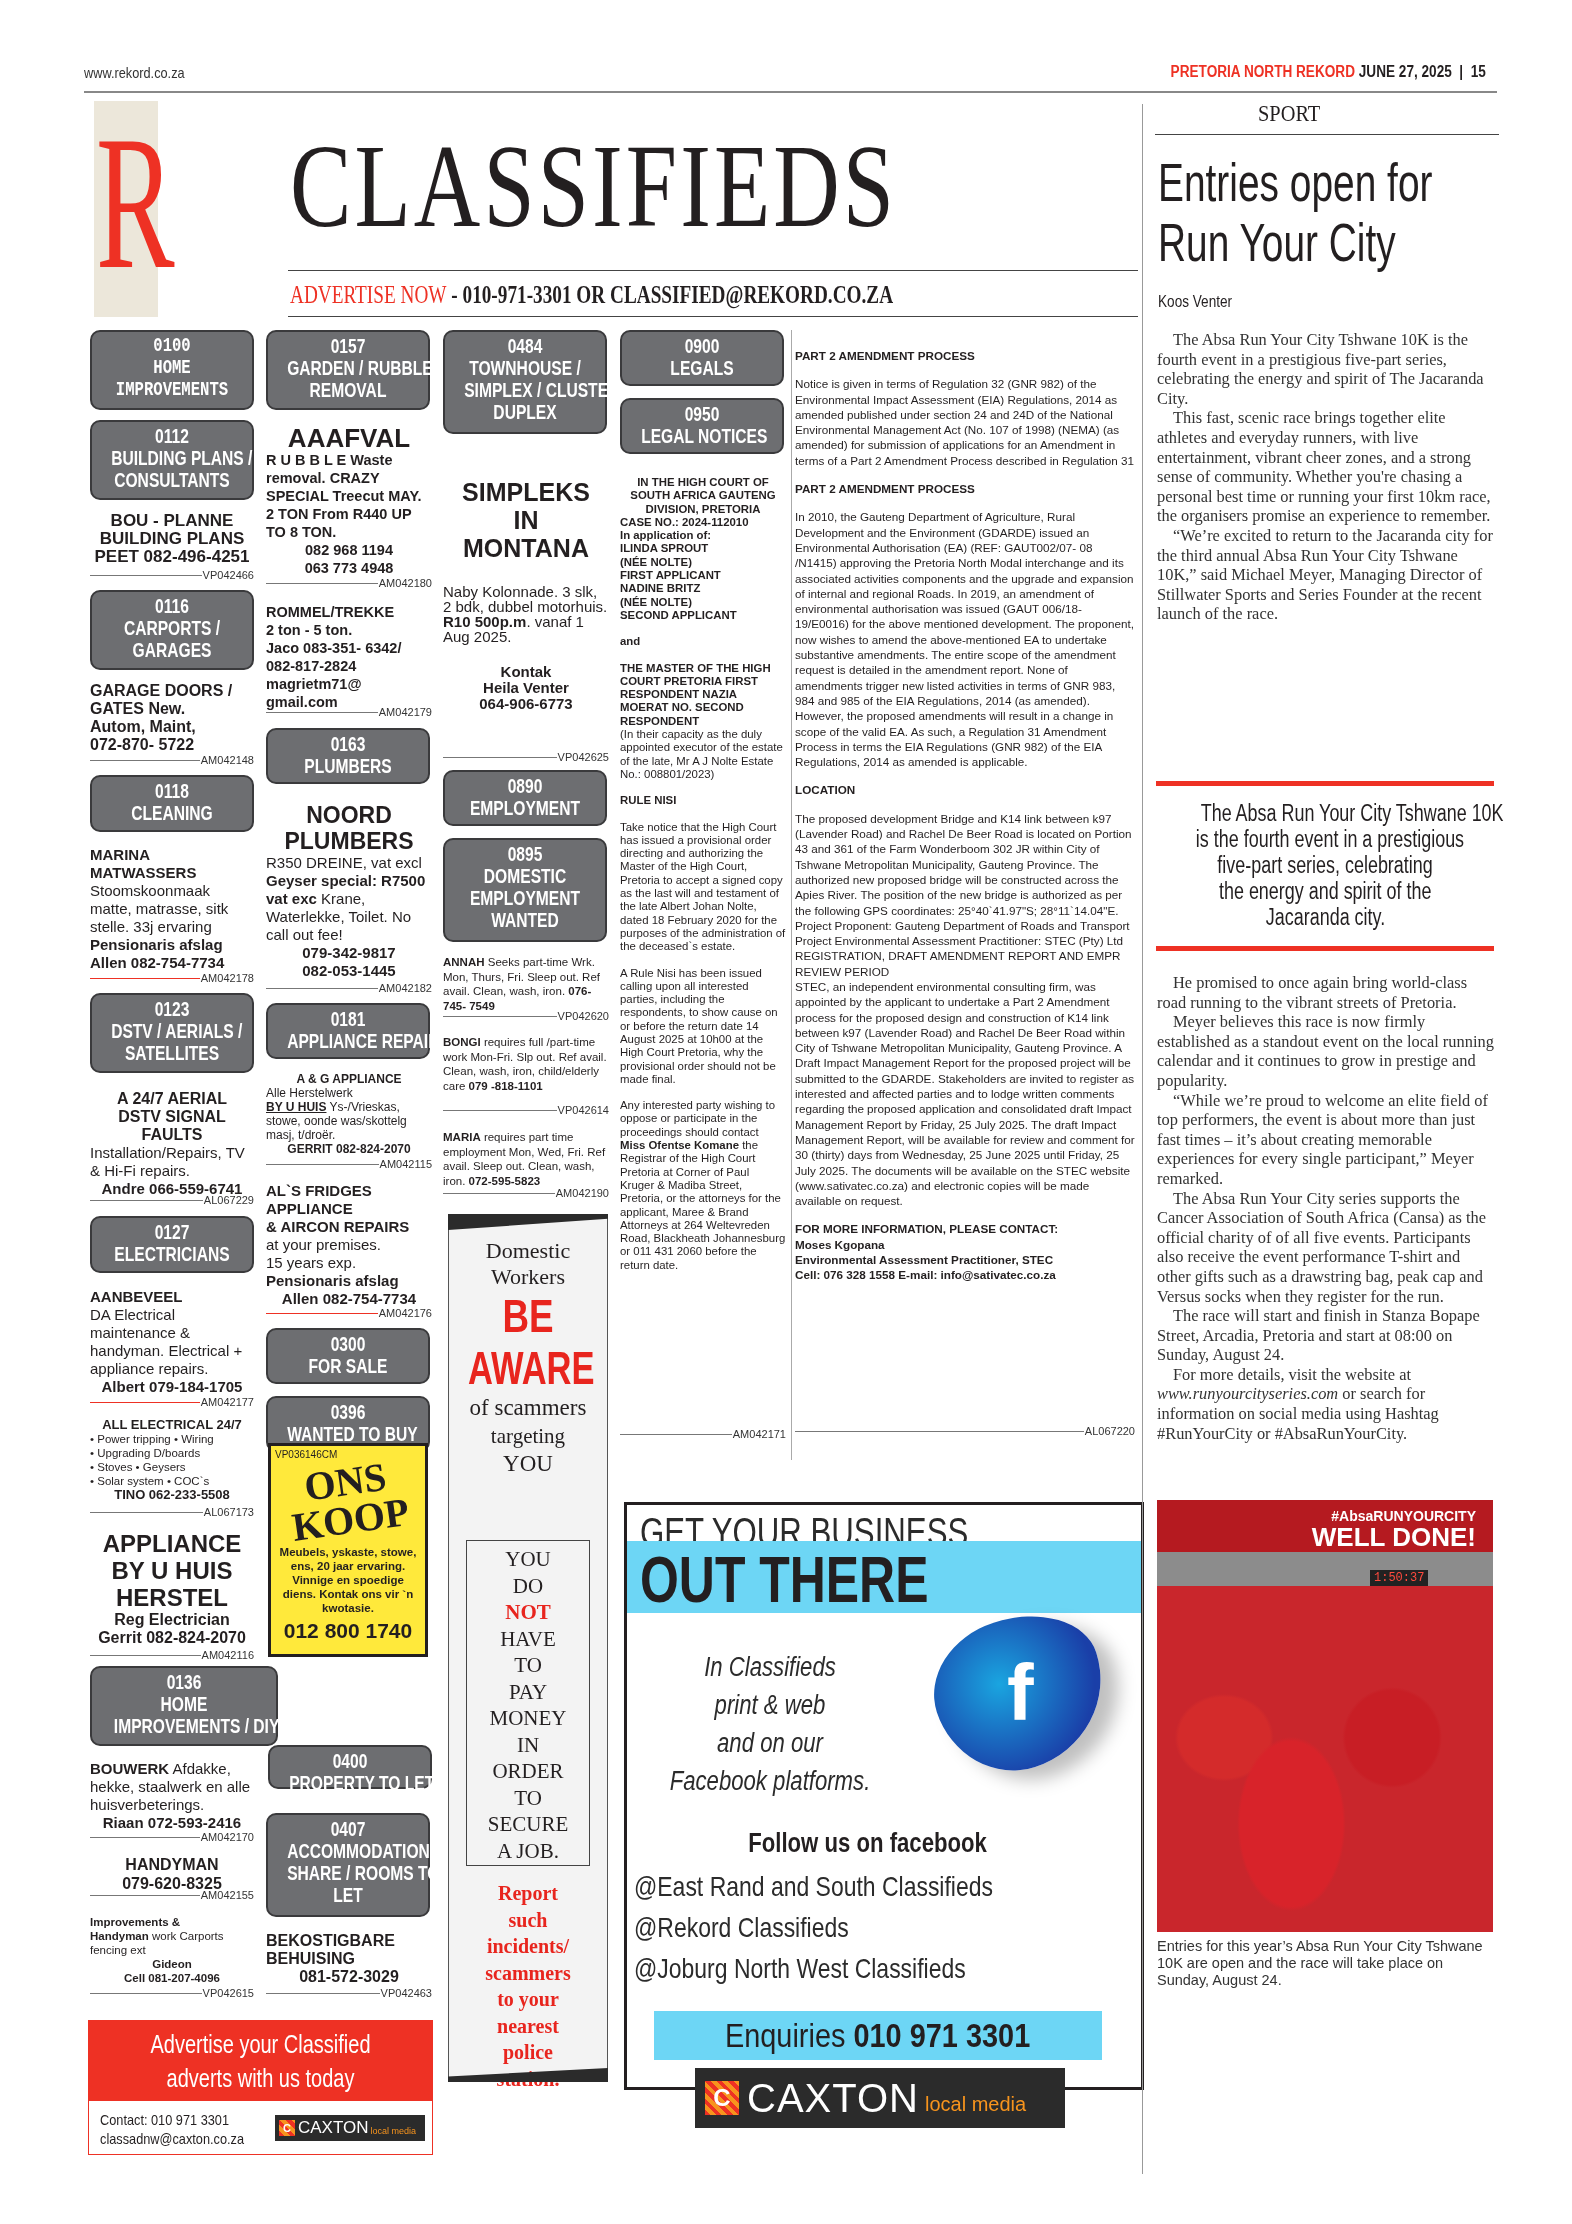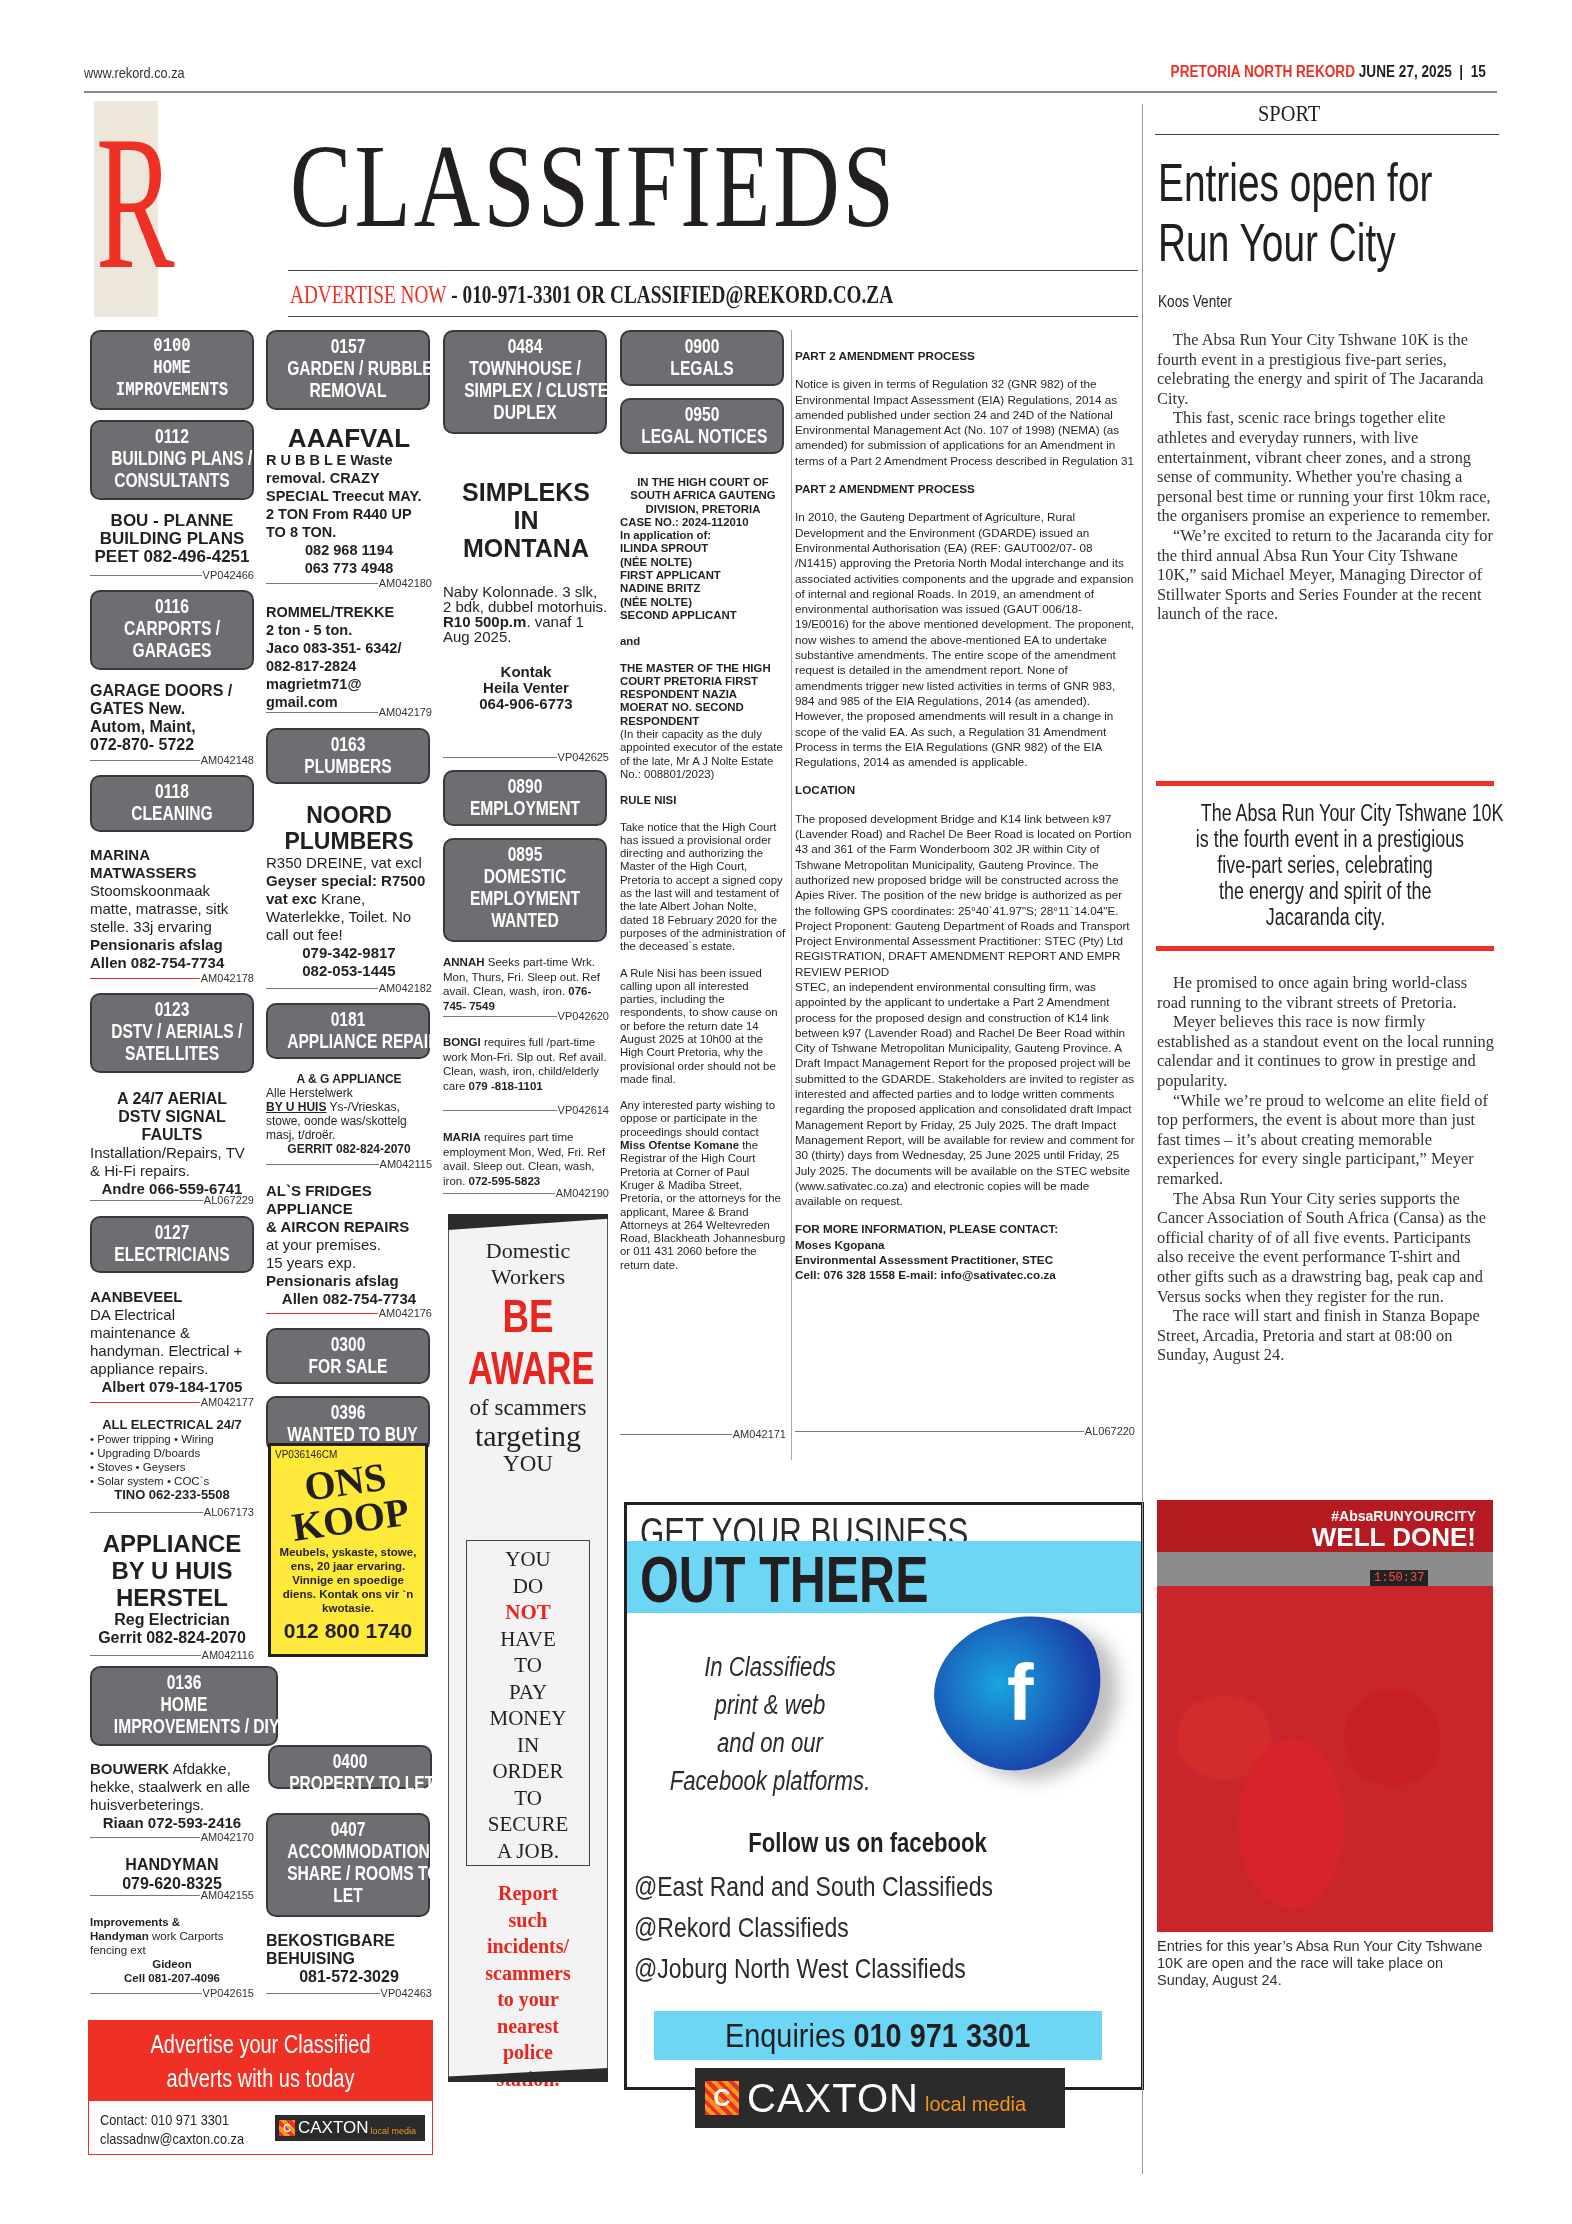--- a/index.html
+++ b/index.html
@@ -355,21 +355,21 @@
 <div class="ref" style="left:443px;top:1193px;width:166px;"><span>AM042190</span></div>
 
 <div class="abs scam"></div>
 <div class="abs scam-top"></div>
 <div class="abs scam-txt" style="left:448px;top:1238px;width:160px;font-size:22px;line-height:26px;">
   <div>Domestic</div>
   <div>Workers</div>
   <div style="font-family:'Liberation Sans',sans-serif;font-weight:bold;color:#e8251e;font-size:46px;line-height:52px;transform:scaleX(0.8);">BE</div>
   <div style="font-family:'Liberation Sans',sans-serif;font-weight:bold;color:#e8251e;font-size:46px;line-height:52px;transform:scaleX(0.75);">AWARE</div>
   <div style="font-size:23px;line-height:28px">of scammers</div>
-  <div style="font-size:30px;line-height:28px">targeting</div>
+  <div style="font-size:21px;line-height:28px">targeting</div>
   <div style="font-size:23px;line-height:28px">YOU</div>
 </div>
 <div class="abs scam-inner"></div>
 <div class="abs scam-txt" style="left:466px;top:1546px;width:124px;font-size:21px;line-height:26.5px;">
   <div>YOU</div>
   <div>DO</div>
   <div style="color:#e8251e;font-weight:bold">NOT</div>
   <div>HAVE</div>
   <div>TO</div>
   <div>PAY</div>
@@ -507,20 +507,21 @@
   <div><span>Jacaranda city.</span></div>
 </div>
 <div class="abs pull-rule" style="top:946px;"></div>
 
 <div class="abs article" style="left:1157px;top:973px;">
   <p>He promised to once again bring world-class road running to the vibrant streets of Pretoria.</p>
   <p>Meyer believes this race is now firmly established as a standout event on the local running calendar and it continues to grow in prestige and popularity.</p>
   <p>“While we’re proud to welcome an elite field of top performers, the event is about more than just fast times – it’s about creating memorable experiences for every single participant,” Meyer remarked.</p>
   <p>The Absa Run Your City series supports the Cancer Association of South Africa (Cansa) as the official charity of of all five events. Participants also receive the event performance T-shirt and other gifts such as a drawstring bag, peak cap and Versus socks when they register for the run.</p>
   <p>The race will start and finish in Stanza Bopape Street, Arcadia, Pretoria and start at 08:00 on Sunday, August 24.</p>
+  <p><span>For more details, visit the website at </span><i>www.runyourcityseries.com</i><span> or search for information on social media using Hashtag #RunYourCity or #AbsaRunYourCity.</span></p>
 </div>
 
 <div class="abs photo"></div>
 <div class="abs photo-banner">
   <div style="font-size:14px;line-height:16px">#AbsaRUNYOURCITY</div>
   <div style="font-size:26px;line-height:26px">WELL DONE!</div>
 </div>
 <div class="abs" style="left:1370px;top:1570px;background:#222;color:#ff4a3d;font-family:'Liberation Mono',monospace;font-size:12px;padding:1px 4px;">1:50:37</div>
 <div class="abs caption">Entries for this year’s Absa Run Your City Tshwane 10K are open and the race will take place on Sunday, August 24.</div>
 

